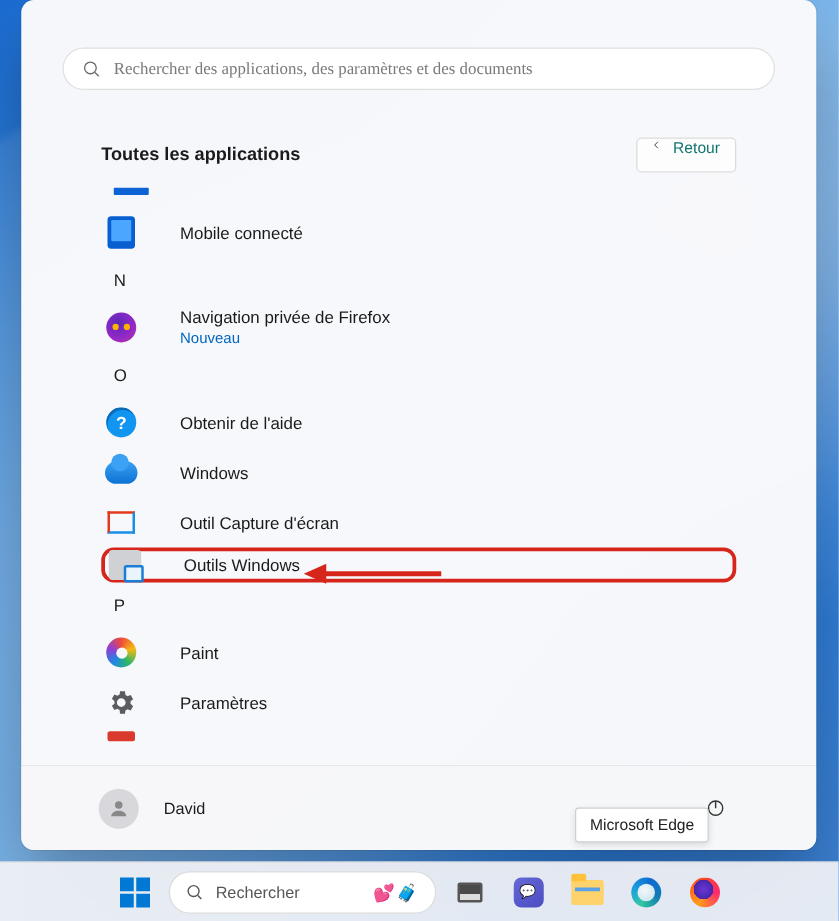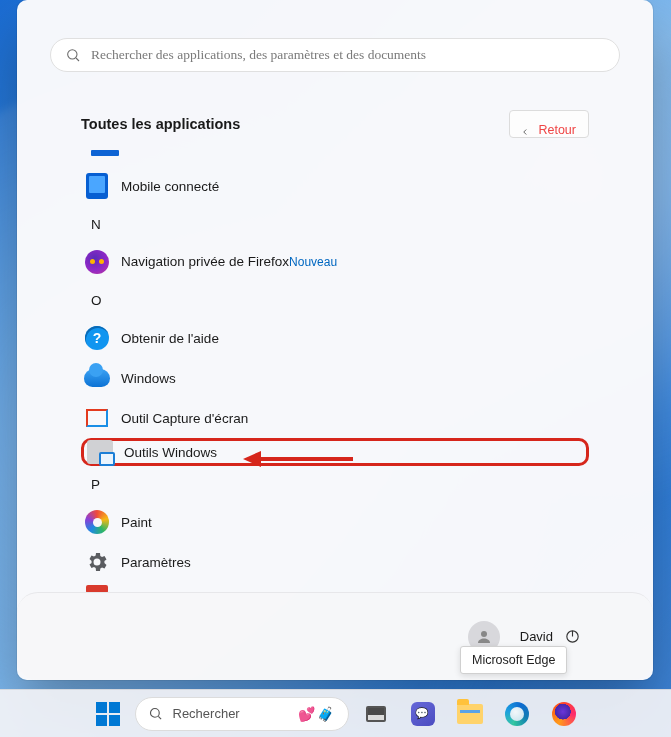--- a/index.html
+++ b/index.html
@@ -61,29 +61,29 @@
 
   .header-row {
     display: flex;
     align-items: center;
     justify-content: space-between;
     padding: 38px 64px 12px 64px;
   }
   .header-row h2 { font-size: 14.5px; font-weight: 600; color: #1a1a1a; }
   .back-btn {
     display: flex;
-    align-items: flex-end;
+    align-items: flex-start;
     gap: 8px;
     height: 28px;
     padding: 0 12px 0 10px;
     background: #fdfdfd;
     border: 1px solid #dcdcdc;
     border-radius: 4px;
     font-size: 12.5px;
-    color: #ef4444;
+    color: #0f766e;
     cursor: pointer;
   }
   .back-btn svg { width: 10px; height: 10px; stroke: #333; stroke-width: 1.8; fill: none; }
 
   .app-list {
     flex: 1;
     overflow: hidden;
     padding: 0 64px 0 64px;
   }
 
@@ -91,70 +91,69 @@
     width: 28px; height: 6px;
     background: #0d63d4;
     border-radius: 1px;
     margin: 0 0 10px 10px;
   }
 
   .app-row {
     display: flex;
     align-items: center;
     height: 40px;
-    gap: 10px;
+    gap: 33px;
     padding-left: 2px;
     border-radius: 4px;
   }
   .app-row.highlighted {
     border: 3px solid #d6261b;
     border-radius: 10px;
     position: relative;
     height: 28px;
   }
   .app-icon {
     width: 28px;
     height: 28px;
     display: flex;
     align-items: center;
     justify-content: center;
     flex: none;
   }
   .app-label { font-size: 13.5px; color: #1a1a1a; }
   .app-sub { font-size: 12px; color: #0067c0; margin-top: 1px; }
-  .app-text { display: flex; flex-direction: row; line-height: 1.25; }
+  .app-text { display: flex; flex-direction: column; line-height: 1.25; }
 
   .letter-header {
     height: 36px;
     display: flex;
     align-items: center;
     padding-left: 10px;
     font-size: 13.5px;
     color: #1a1a1a;
   }
 
   .arrow-annot {
     position: absolute;
     left: 241px;
     top: 448px;
     pointer-events: none;
   }
   .arrow-annot svg { width: 116px; height: 22px; }
 
   .footer {
-    height: 88px;
+    height: 68px;
     border-top: 1px solid rgba(0,0,0,0.065);
     display: flex;
     align-items: center;
-    justify-content: flex-end;
+    justify-content: space-between;
     padding: 0 62px 0 62px;
     background: rgba(246,246,248,0.6);
     border-bottom-left-radius: 10px;
     border-bottom-right-radius: 10px;
-    border-radius: 21px;
   }
   .user-area { display: flex; align-items: center; gap: 20px; cursor: pointer; }
   .avatar {
     width: 32px; height: 32px; border-radius: 50%;
     background: #d8d8dc;
     display: flex; align-items: center; justify-content: center;
   }
   .avatar svg { width: 18px; height: 18px; fill: #888; }
   .user-name { font-size: 13px; color: #1a1a1a; }
   .power {

